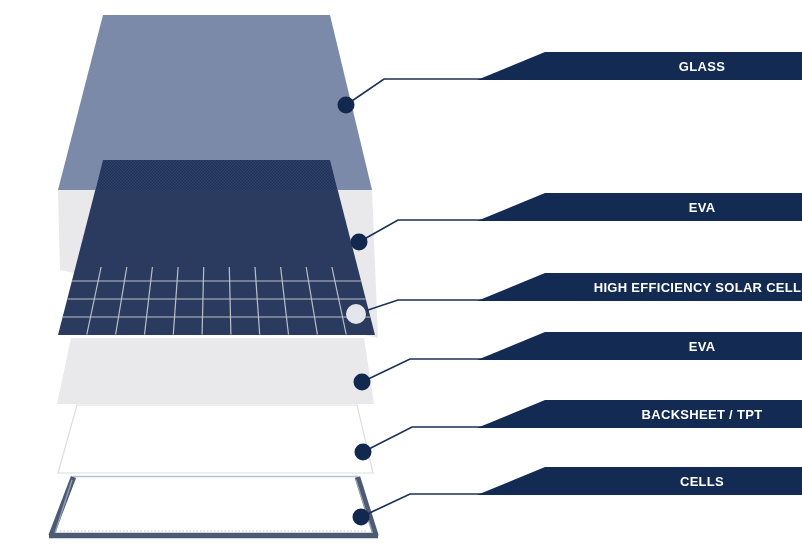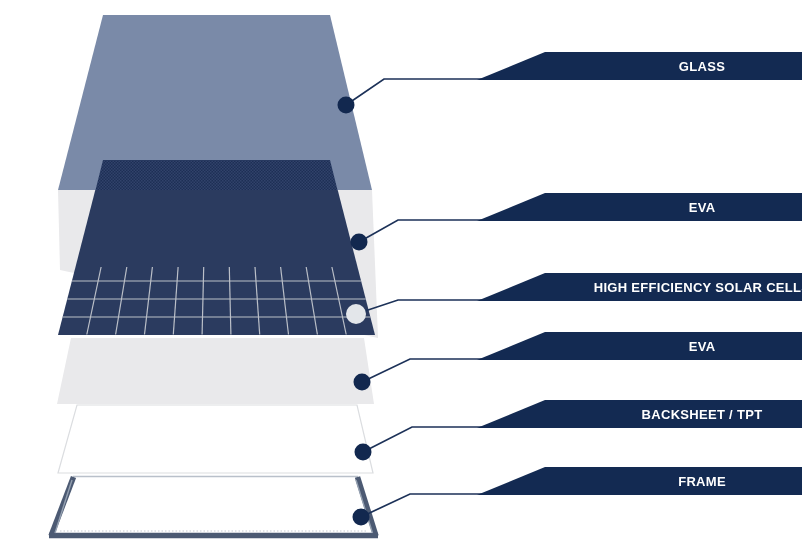--- a/index.html
+++ b/index.html
@@ -118,16 +118,16 @@
   <div class="banner b-cells">
     <span>HIGH EFFICIENCY SOLAR CELLS</span>
   </div>
   <div class="banner b-eva-bottom">
     <span>EVA</span>
   </div>
   <div class="banner b-backsheet">
     <span>BACKSHEET / TPT</span>
   </div>
   <div class="banner b-frame">
-    <span>FRAME</span>
+    <span>CELLS</span>
   </div>
 
 </div>
 
 </body></html>

